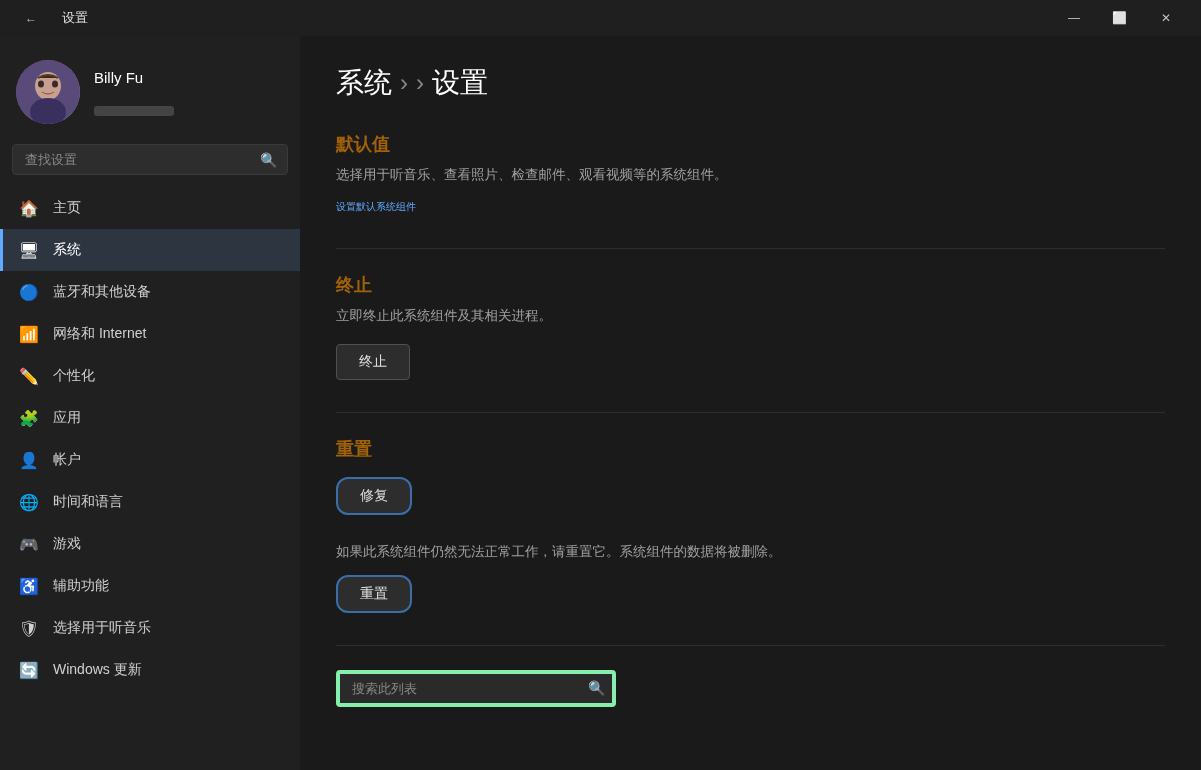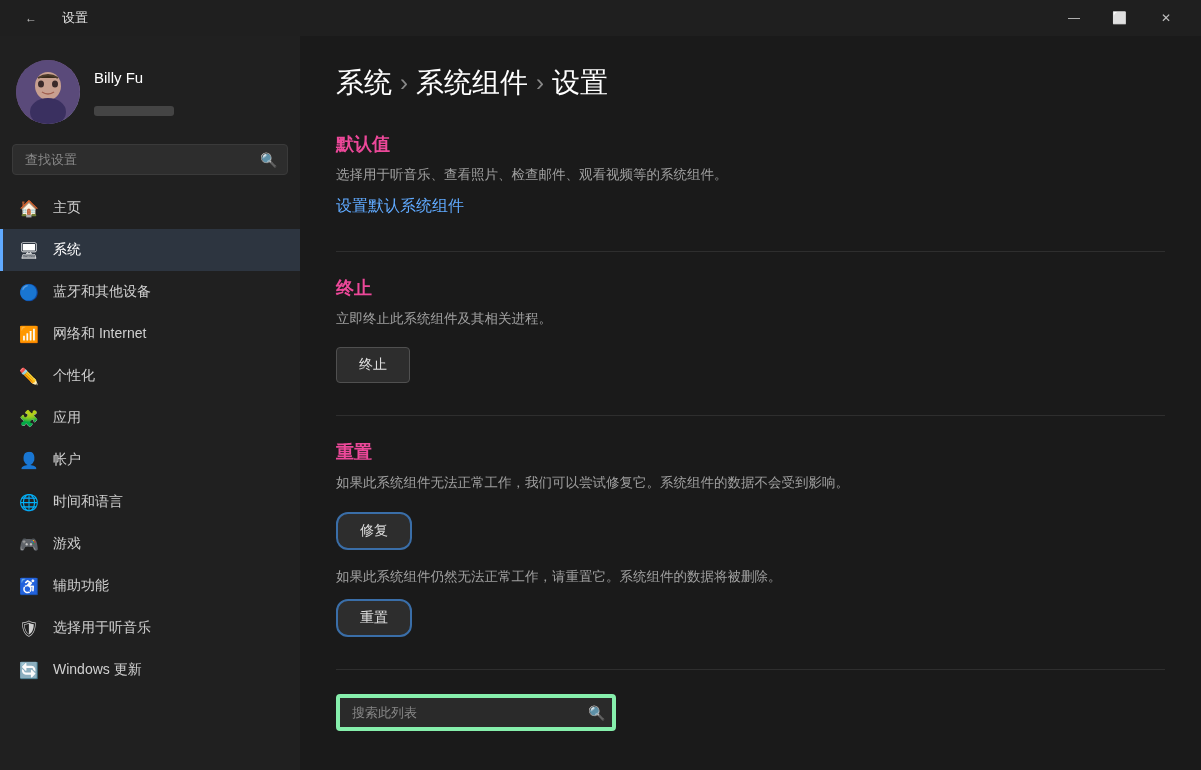--- a/index.html
+++ b/index.html
@@ -184,33 +184,33 @@
       color: #ffffff;
       font-weight: 400;
     }
 
     .section {
       margin-bottom: 32px;
     }
     .section-title {
       font-size: 18px;
       font-weight: 600;
-      color: #ec4899;
+      color: #a16207;
       margin-bottom: 8px;
     }
     .section-desc {
       font-size: 13.5px;
       color: #a0a0a0;
       line-height: 1.6;
       margin-bottom: 10px;
       font-family: Liberation Serif, serif;
     }
     .section-link {
       color: #60aaff;
-      font-size: 16px;
+      font-size: 10px;
       cursor: pointer;
       text-decoration: none;
       display: inline-block;
       margin-bottom: 2px;
     }
 
     .action-btn {
       padding: 8px 22px;
       background: #2d2d2d;
       border: 1px solid #505050;
@@ -237,21 +237,21 @@
     .divider {
       height: 1px;
       background: #2e2e2e;
       margin: 24px 0;
     }
 
     .sub-desc {
       font-size: 13.5px;
       color: #a0a0a0;
       line-height: 1.6;
-      margin-top: 16px;
+      margin-top: 26px;
       margin-bottom: 4px;
     }
 
     .addon-search {
       position: relative;
       margin-top: 12px;
       width: 280px;
     }
     .addon-search-input {
       width: 100%;
@@ -364,21 +364,20 @@
       <span class="nav-label">Windows 更新</span>
     </div>
 
   </div>
 
   <div class="content">
 
     <div class="breadcrumb">
       <span>系统</span>
       <span class="breadcrumb-sep">›</span>
-      <span>系统组件</span>
       <span class="breadcrumb-sep">›</span>
       <span class="breadcrumb-current">设置</span>
     </div>
 
     <div class="section">
       <div class="section-title">默认值</div>
       <div class="section-desc">选择用于听音乐、查看照片、检查邮件、观看视频等的系统组件。</div>
       <a class="section-link">设置默认系统组件</a>
     </div>
 
@@ -387,21 +386,20 @@
     <div class="section">
       <div class="section-title">终止</div>
       <div class="section-desc">立即终止此系统组件及其相关进程。</div>
       <button class="action-btn">终止</button>
     </div>
 
     <div class="divider"></div>
 
     <div class="section">
       <div class="section-title">重置</div>
-      <div class="section-desc">如果此系统组件无法正常工作，我们可以尝试修复它。系统组件的数据不会受到影响。</div>
       <button class="highlighted-btn">修复</button>
       <div class="sub-desc">如果此系统组件仍然无法正常工作，请重置它。系统组件的数据将被删除。</div>
       <button class="highlighted-btn">重置</button>
     </div>
 
     <div class="divider"></div>
 
     <div class="section">
       <div class="addon-search">
         <input class="addon-search-input" type="text" placeholder="搜索此列表" style="">

